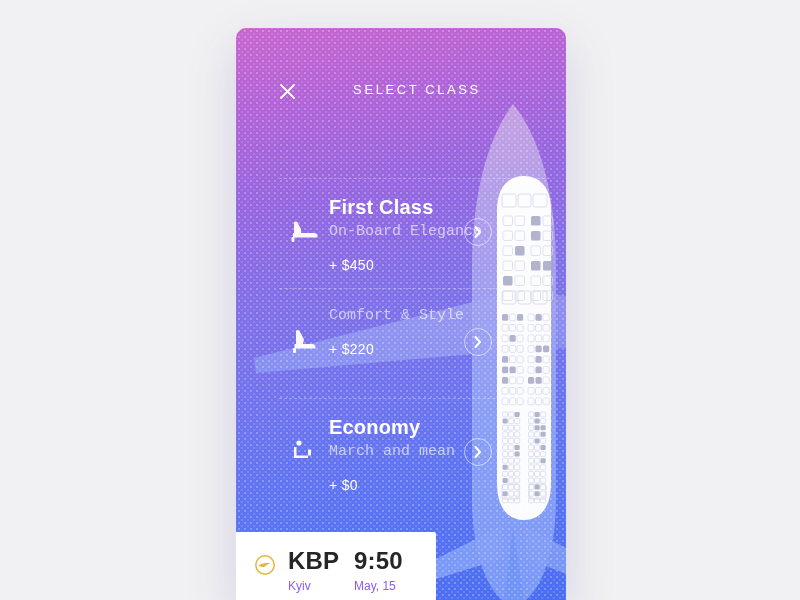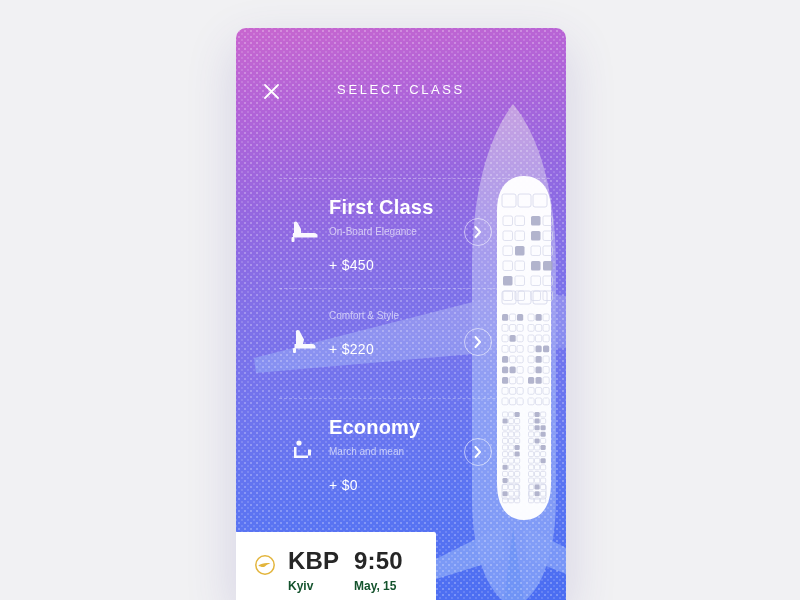--- a/index.html
+++ b/index.html
@@ -60,21 +60,21 @@
   #plane-layer {
     position: absolute;
     inset: 0;
     z-index: 1;
     pointer-events: none;
   }
 
   
   #header {
     position: absolute;
-    left: 0; top: 0;
+    left: 16px; top: 0;
     width: 100%;
     height: 66px;
     z-index: 6;
     display: flex;
     align-items: center;
   }
   #close-button {
     position: absolute;
     left: 22px;
     top: 50px;
@@ -138,23 +138,24 @@
   }
   .class-title {
     color: #ffffff;
     font-size: 20px;
     font-weight: bold;
     letter-spacing: 0.2px;
     line-height: 26px;
   }
   .class-sub {
     color: rgba(255,255,255,0.62);
-    font-size: 10px;
+    font-size: 15px;
     line-height: 22px;
     margin-top: 1px;
+    font-family: Liberation Mono, monospace;
   }
   .class-price {
     color: #ffffff;
     font-size: 14px;
     line-height: 22px;
     margin-top: 11px;
     letter-spacing: 0.3px;
   }
   .go-button {
     position: absolute;
@@ -203,24 +204,23 @@
   }
   .tk-big {
     font-size: 24px;
     font-weight: bold;
     color: #262626;
     line-height: 28px;
     letter-spacing: 0.2px;
   }
   .tk-small {
     font-size: 12px;
-    color: #14532d;
+    color: #8b5cf6;
     line-height: 18px;
     margin-top: 2px;
-    font-weight: bold;
   }
 
   
   #seatmap-layer { position: absolute; inset: 0; z-index: 3; pointer-events: none; }
 </style>
 </head>
 <body>
 
 <div id="app-card">
 

